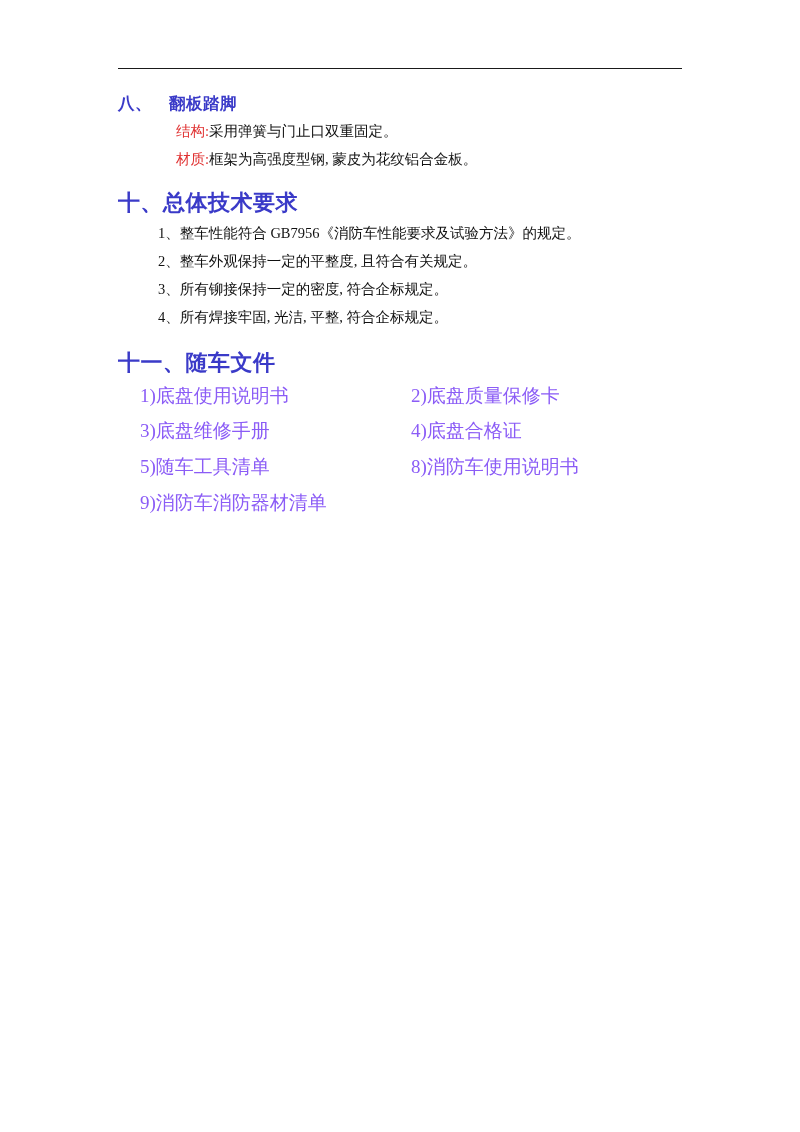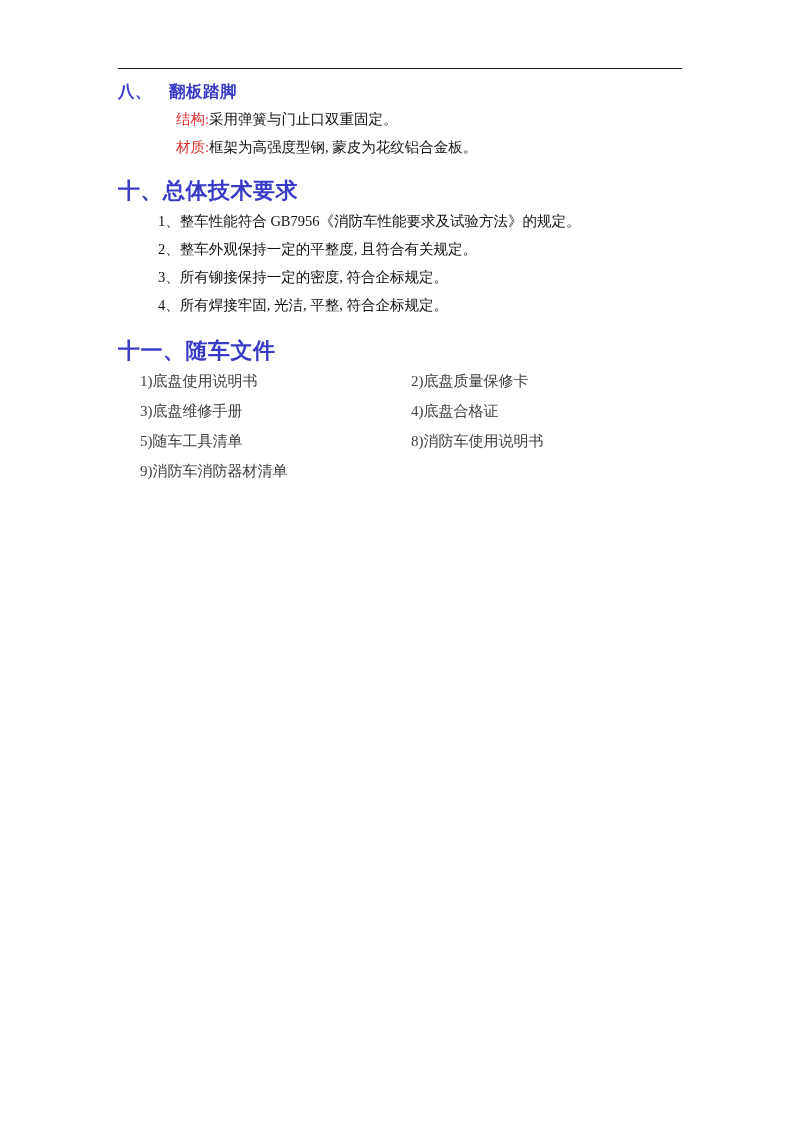--- a/index.html
+++ b/index.html
@@ -25,21 +25,21 @@
     position: absolute;
     left: 118px;
     top: 68px;
     width: 564px;
     height: 0;
     border-top: 1px solid #1a1a1a;
   }
   .content {
     position: absolute;
     left: 118px;
-    top: 80px;
+    top: 92px;
     width: 564px;
   }
 
   
   .heading {
     color: #3a3ac8;
     font-weight: bold;
     font-size: 16.5px;
     letter-spacing: 0.5px;
     margin: 0 0 4px 0;
@@ -70,23 +70,23 @@
   .doc-list {
     padding-left: 22px;
     margin-top: 4px;
   }
   .doc-row {
     display: flex;
     margin-bottom: 9px;
   }
   .doc-col {
     width: 50%;
-    font-size: 15px;
+    font-size: 19px;
     line-height: 1.4;
-    color: #404040;
+    color: #8b5cf6;
   }
   .doc-col.empty { visibility: hidden; }
 
   .heading-big {
     font-size: 22px;
   }
 </style>
 </head>
 <body>
 

